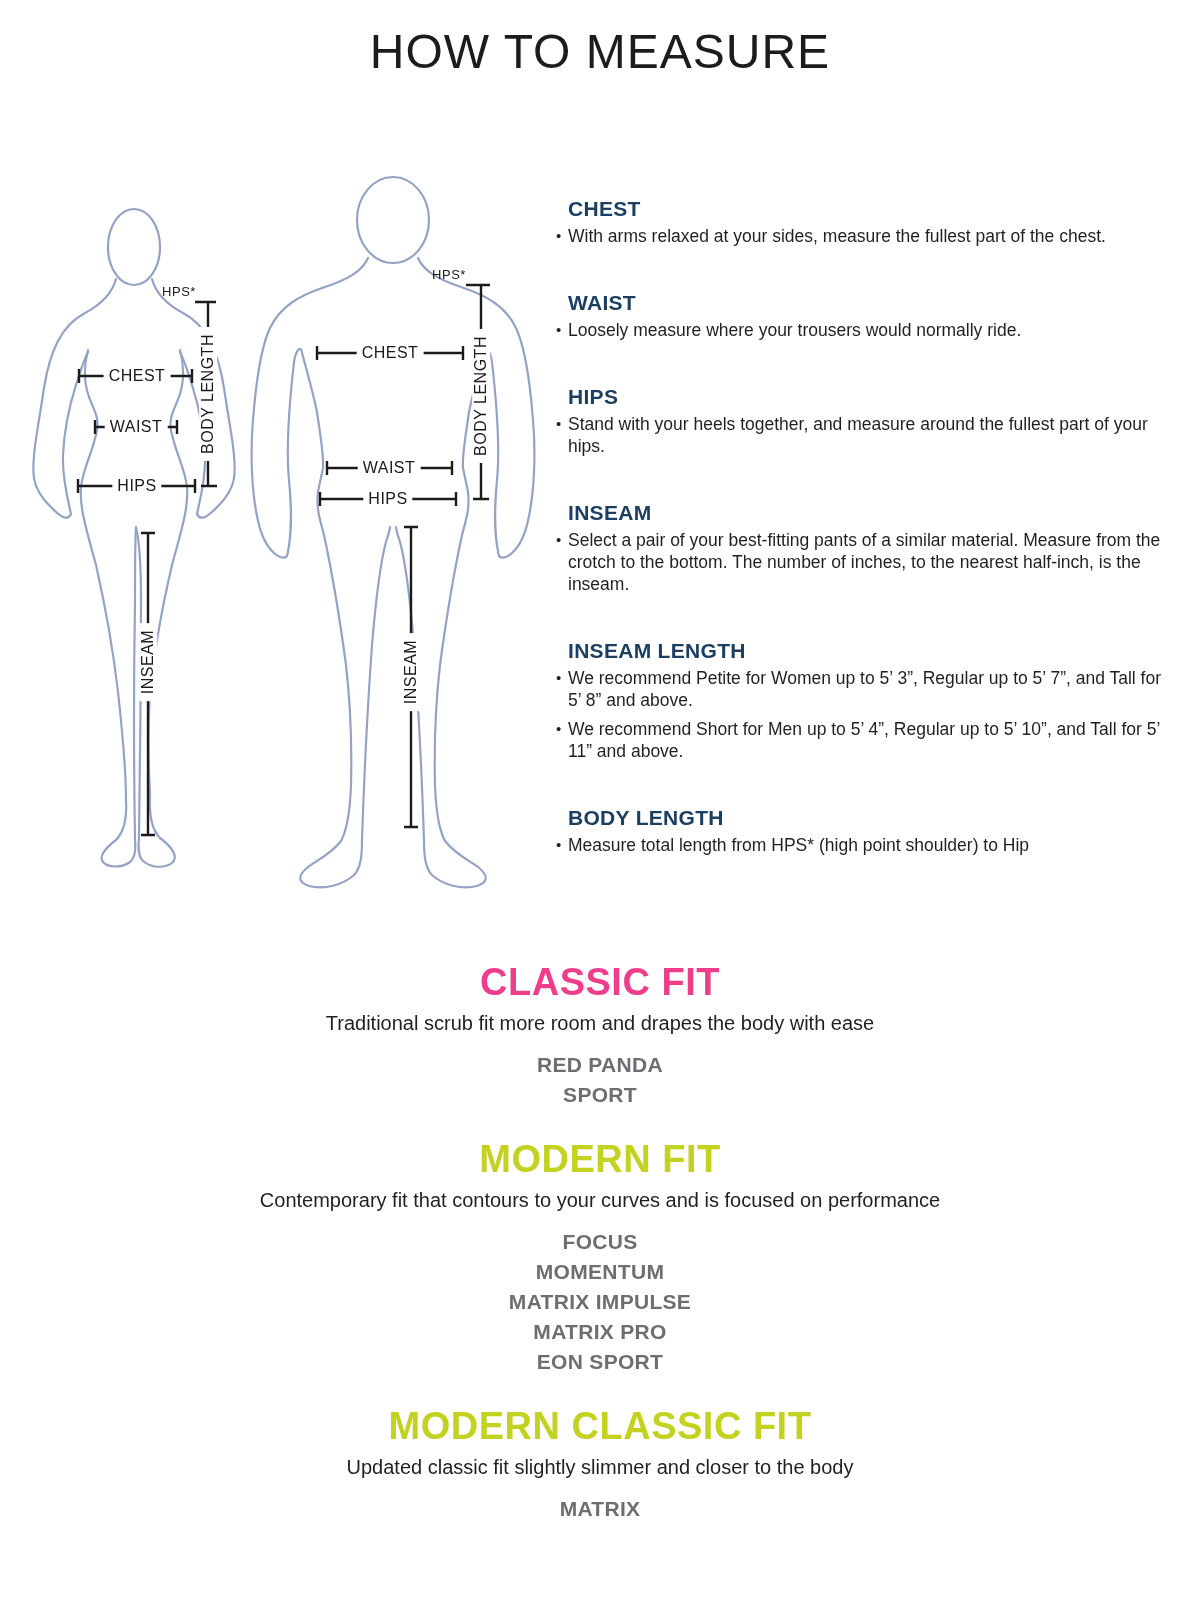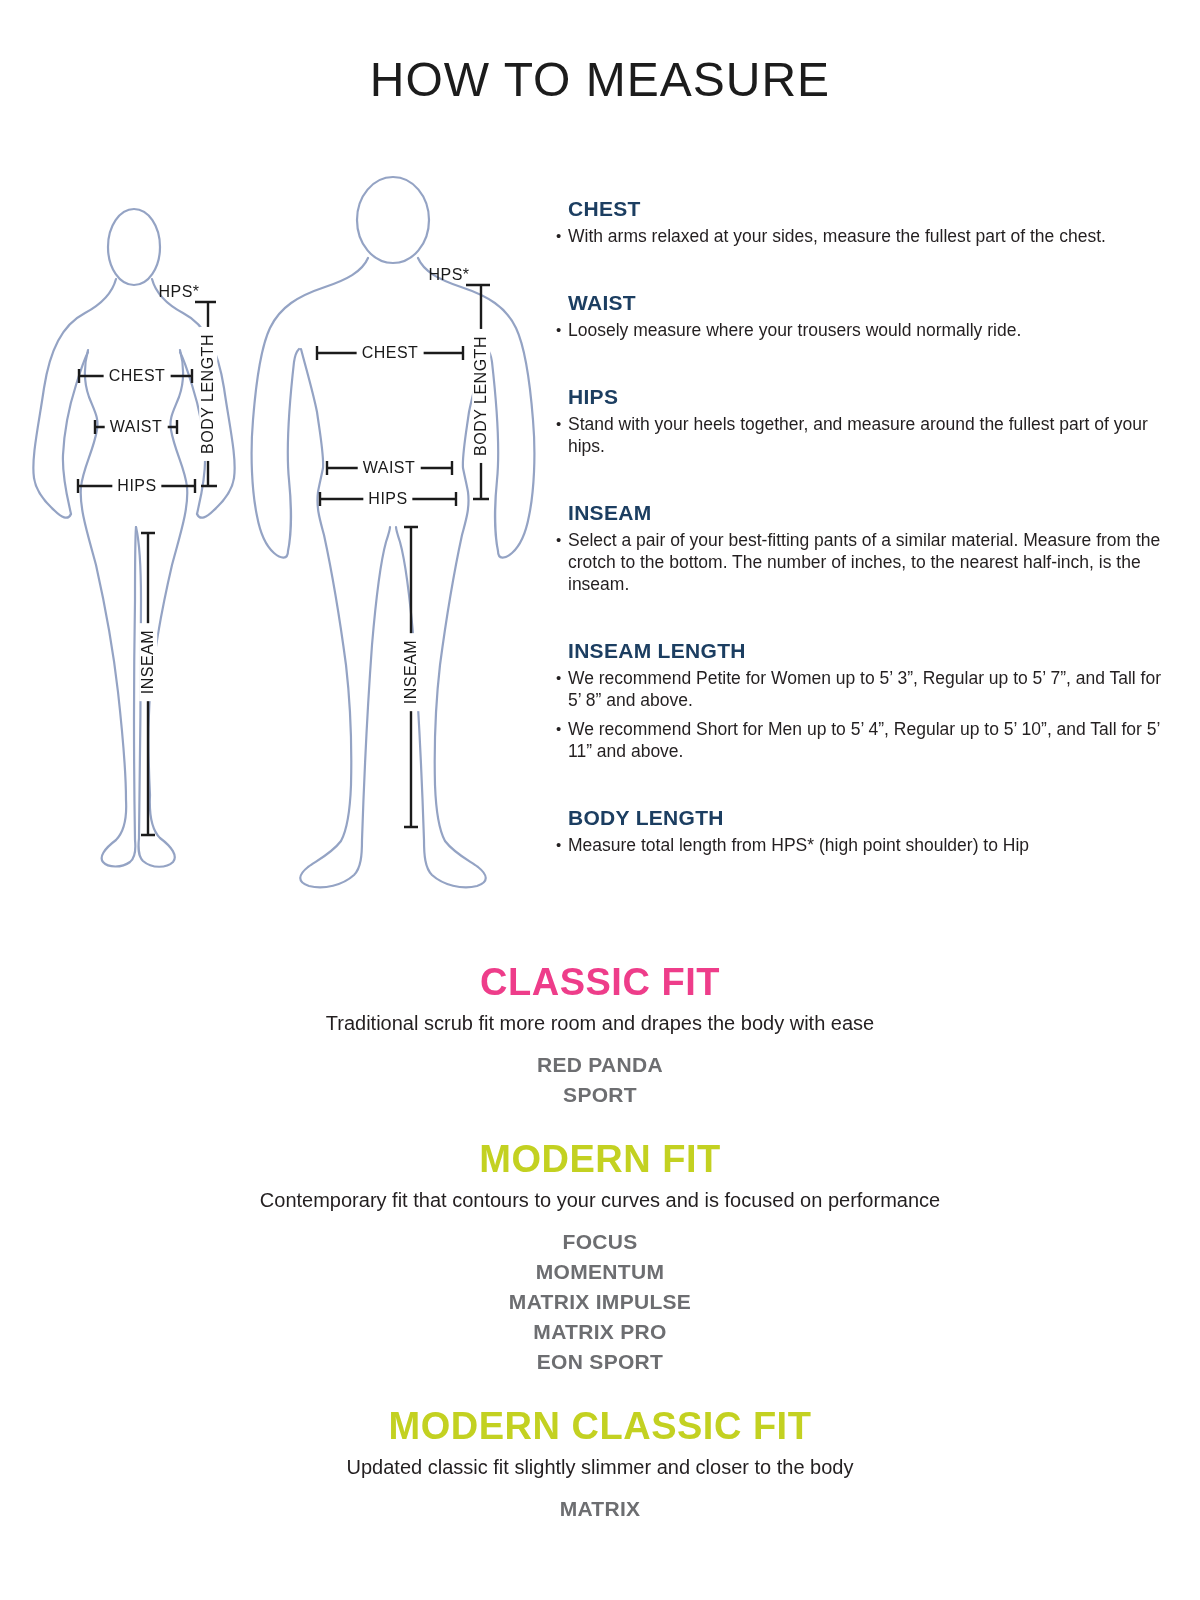--- a/index.html
+++ b/index.html
@@ -2,34 +2,34 @@
 <html><head>
 <meta charset="utf-8">
 <style>
   html,body { margin:0; padding:0; background:#ffffff; }
   .page {
     position:relative; width:1200px; height:1600px; margin:0 auto;
     background:#ffffff; overflow:hidden;
     font-family:"Liberation Sans", sans-serif; color:#231f20;
   }
   .title {
-    margin:0; padding-top:52px; text-align:center;
+    margin:0; padding-top:24px; text-align:center;
     font-size:48px; font-weight:400; letter-spacing:1px; color:#1c1c1c;
     font-family:"Liberation Sans", sans-serif;
   }
   
   .diagram { position:absolute; left:0; top:0; width:1200px; height:1600px; }
   .diagram svg { position:absolute; left:0; top:0; }
   .lbl {
     position:absolute; transform:translate(-50%,-50%);
     background:#ffffff; padding:0 5px; white-space:nowrap;
     font-size:16px; letter-spacing:0.5px; color:#1a1a1a; line-height:1.1;
   }
   .lbl.rot { transform:translate(-50%,-50%) rotate(-90deg); padding:0 7px; }
-  .lbl.nobg { background:transparent; font-size:16px; }
+  .lbl.nobg { background:transparent; font-size:13px; }
   .f-hps    { left:179px; top:292px; }
   .f-chest  { left:137px; top:376px; }
   .f-waist  { left:136px; top:427px; }
   .f-hips   { left:137px; top:486px; }
   .f-blen   { left:208px; top:394px; }
   .f-inseam { left:148px; top:662px; }
   .m-hps    { left:449px; top:275px; }
   .m-chest  { left:390px; top:353px; }
   .m-waist  { left:389px; top:468px; }
   .m-hips   { left:388px; top:499px; }

